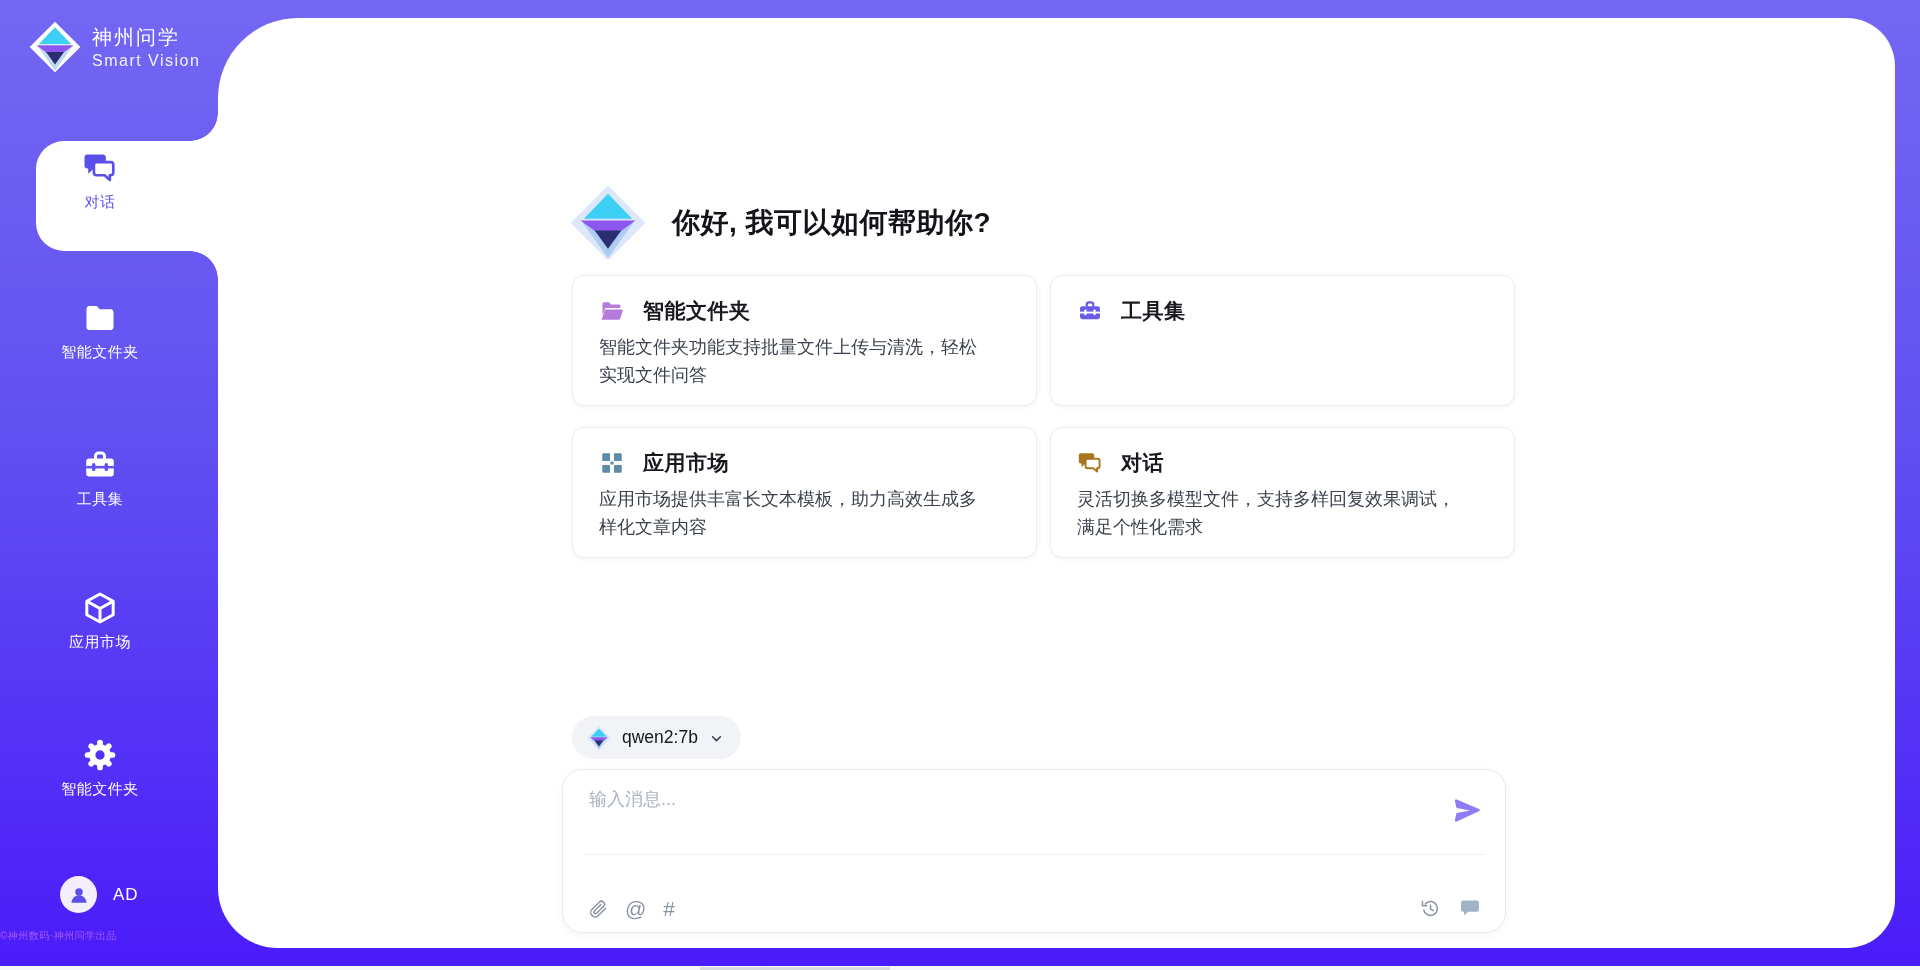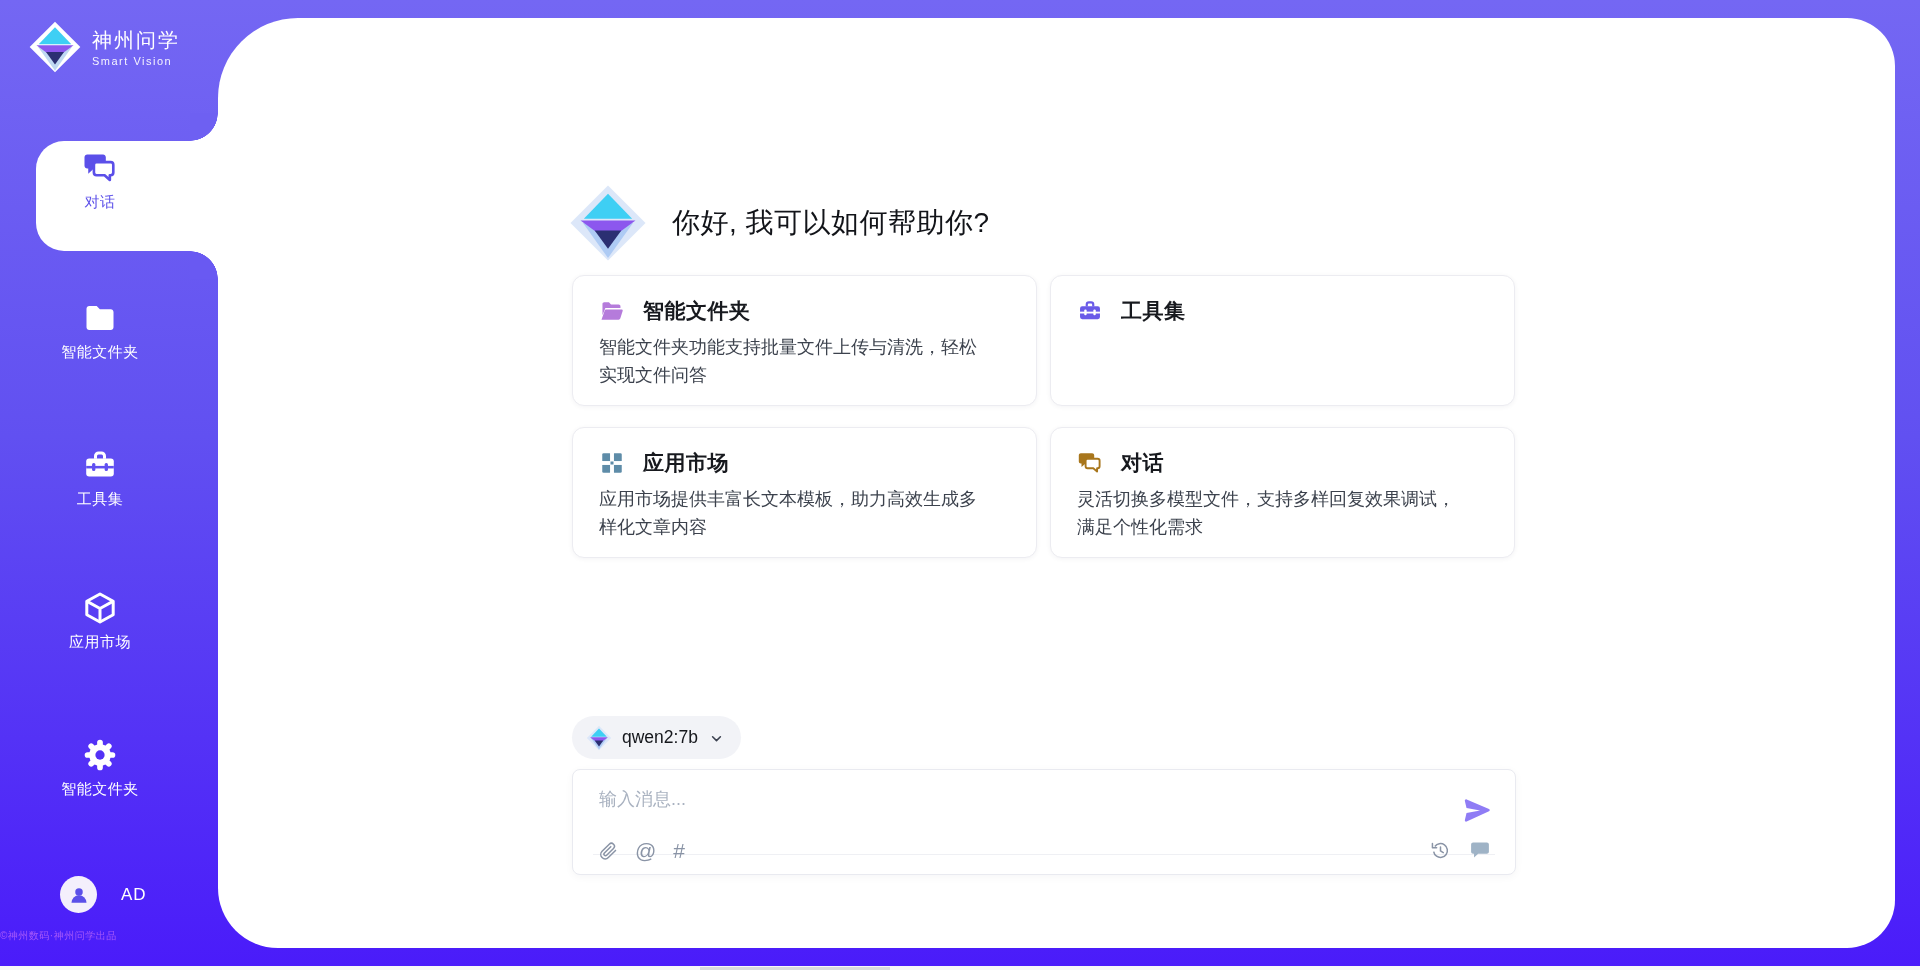--- a/index.html
+++ b/index.html
@@ -7,69 +7,69 @@
   body { font-family:"Liberation Sans", sans-serif; }
 
   .screen { position:relative; width:1920px; height:970px;
     background:linear-gradient(180deg,#7467F3 0%,#6150F1 45%,#4A1BFA 100%); }
 
   
   .sidebar { position:absolute; left:0; top:0; width:218px; height:970px; }
   .brand { position:absolute; left:28px; top:20px; display:flex; align-items:center; gap:10px; }
   .brand-logo { width:54px; height:54px; display:block; }
   .brand-name { color:#fff; font-size:20px; font-weight:400; letter-spacing:2px; }
-  .brand-sub { color:rgba(255,255,255,.92); font-size:11px; letter-spacing:1.5px; margin-top:1px; }
+  .brand-sub { color:rgba(255,255,255,.92); font-size:16px; letter-spacing:1.5px; margin-top:1px; }
 
   .tab-bg { position:absolute; left:36px; top:141px; width:182px; height:110px;
     background:#fff; border-radius:28px 0 0 28px; }
   .fillet { position:absolute; width:28px; height:28px; }
   .f-top { left:190px; top:113px; background:radial-gradient(circle 28px at 0 0,#6E60F2 27.5px,#fff 28px); }
   .f-bottom { left:190px; top:251px; background:radial-gradient(circle 28px at 0 100%,#6959F2 27.5px,#fff 28px); }
 
   .nav-item { position:absolute; left:36px; width:128px; display:flex; flex-direction:column;
     align-items:center; gap:7px; color:#fff; cursor:pointer; }
   .nav-item .nav-icon svg { width:36px; height:36px; display:block; }
   .nav-label { font-size:15px; letter-spacing:.5px; }
   .nav-item.active { color:#5B4FE9; }
   .nav-item.active .nav-label { font-weight:500; }
 
-  .user-chip { position:absolute; left:60px; top:876px; display:flex; align-items:center; gap:24px; cursor:pointer; }
+  .user-chip { position:absolute; left:60px; top:876px; display:flex; align-items:center; gap:16px; cursor:pointer; }
   .avatar { width:37px; height:37px; border-radius:50%; background:#F4EFFC; display:flex;
     align-items:center; justify-content:center; color:#5B4FE9; }
   .avatar svg { width:22px; height:22px; }
   .user-name { color:#fff; font-size:17px; letter-spacing:1px; }
 
   .sidebar-footer { position:absolute; left:0; top:929px; width:205px; text-align:left;
     color:rgba(236,133,250,.55); font-size:10px; letter-spacing:.5px; }
 
   
   .panel { position:absolute; left:218px; top:18px; width:1677px; height:930px;
     background:#fff; border-radius:80px 48px 48px 60px; }
 
   .greeting { position:absolute; left:350px; top:150px; height:110px; display:flex; align-items:center; gap:24px; }
   .greeting-logo { width:80px; height:80px; }
-  .greeting-title { font-size:28px; font-weight:400; color:#121419; letter-spacing:.5px; }
+  .greeting-title { font-size:28px; font-weight:700; color:#121419; letter-spacing:.5px; }
 
   .cards { position:absolute; left:354px; top:257px; display:grid;
     grid-template-columns:465px 465px; gap:21px 13px; }
   .card { width:465px; height:131px; background:#fff; border:1px solid #ECECF1; border-radius:12px;
     box-shadow:0 1px 5px rgba(25,28,60,.05); padding:21px 26px; cursor:pointer; }
   .card-head { display:flex; align-items:center; gap:18px; }
   .card-icon svg { width:26px; height:26px; display:block; }
   .card-title { font-size:21px; font-weight:700; color:#17191E; letter-spacing:.5px; }
   .card-desc { margin-top:8px; font-size:18px; line-height:28px; color:#3C424D; width:392px; }
 
   .model-pill { position:absolute; left:354px; top:698px; height:43px; display:inline-flex;
     align-items:center; gap:10px; padding:0 16px 0 14px; background:#F2F3F7; border-radius:22px; cursor:pointer; }
   .pill-logo { width:26px; height:26px; }
   .pill-label { font-size:17.5px; color:#15171C; }
   .pill-chevron svg { width:17px; height:17px; color:#3C4250; display:block; margin-top:2px; }
 
-  .composer { position:absolute; left:354px; top:751px; width:944px; height:106px; background:#fff;
-    border:1px solid #E9EAF0; border-radius:8px; box-shadow:0 2px 8px rgba(25,28,60,.04); }
+  .composer { position:absolute; left:344px; top:751px; width:944px; height:164px; background:#fff;
+    border:1px solid #E9EAF0; border-radius:20px; box-shadow:0 2px 8px rgba(25,28,60,.04); }
   .composer textarea { position:absolute; left:26px; top:17px; width:850px; height:56px; border:none;
     outline:none; resize:none; font-family:inherit; font-size:18px; color:#2A2F38; background:transparent; }
   .composer textarea::placeholder { color:#A9B2C0; }
   .send-btn { position:absolute; right:22px; top:25px; border:none; background:none; color:#8F7CF5; cursor:pointer; }
   .send-btn svg { width:31px; height:31px; display:block; }
   .composer-divider { position:absolute; left:20px; right:20px; top:84px; height:1px; background:#EFF0F4; }
   .composer-left { position:absolute; left:25px; bottom:13px; display:flex; align-items:center; gap:17px; color:#8A94A6; }
   .composer-left svg { width:20px; height:20px; display:block; }
   .symbol-btn { font-size:21px; color:#8A94A6; line-height:20px; cursor:pointer; }
   .icon-btn { cursor:pointer; }

